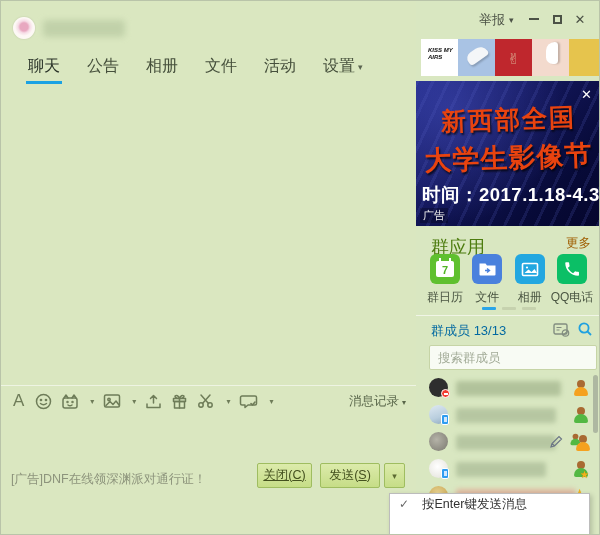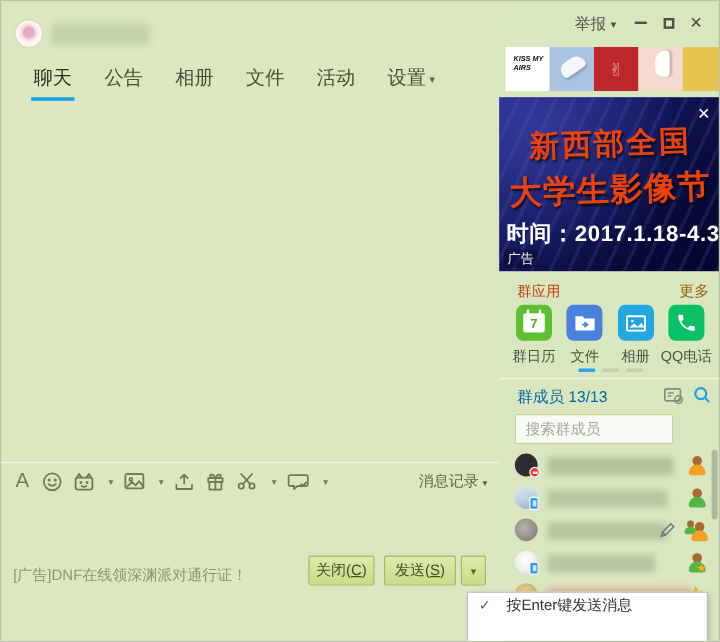--- a/index.html
+++ b/index.html
@@ -37,21 +37,21 @@
   .tb-icon svg{stroke:#6e7c58;fill:none;stroke-width:1.5;stroke-linecap:round;stroke-linejoin:round;}
   .tb-font-a{font-size:17px;font-weight:400;color:#6e7c58;margin-right:11px;margin-left:2px;}
   .tb-caret{font-size:8px;color:#6e7c58;margin-left:2px;margin-right:9px;}
   .history{margin-left:auto;font-size:12.5px;color:#59664a;white-space:nowrap;}
   .history .caret{font-size:8px;margin-left:3px;}
 
   
   .ad-line{position:absolute;left:10px;top:470px;font-size:12.5px;color:#8d947c;white-space:nowrap;}
   .btn{position:absolute;top:462px;height:25px;font-size:12.5px;color:#44511f;text-align:center;
     background:linear-gradient(180deg,#dcebab,#c6dd87);border:1px solid #9fbd60;border-radius:2px;line-height:23px;cursor:default;}
-  #close-btn{left:256px;width:55px;}
+  #close-btn{left:256px;width:55px;text-decoration:underline;}
   #send-btn{left:319px;width:60px;}
   #send-caret-btn{left:383px;width:21px;}
   .btn .u{text-decoration:underline;}
   .btn .caret{font-size:9px;color:#5c6a32;}
 
   
   #sidebar{position:absolute;left:415px;top:0;width:185px;height:535px;}
   .winctl{position:absolute;top:10px;height:18px;display:flex;align-items:center;color:#4c5246;}
   #report{left:63px;font-size:13px;}
   #report-caret{left:93px;font-size:9px;}
@@ -76,40 +76,40 @@
       radial-gradient(circle at 20% 20%, rgba(70,80,190,.5), rgba(0,0,0,0) 60%),
       linear-gradient(135deg,#222a86 0%,#121659 40%,#070a38 75%,#05062c 100%);}
   .banner-close{position:absolute;right:9px;top:6px;font-size:13px;color:#fff;cursor:default;}
   .banner-line{font-family:"DejaVu Serif","Liberation Serif",serif;font-weight:bold;color:#e8430f;
     text-shadow:1px 2px 2px rgba(0,0,0,.7);text-align:center;transform:rotate(-2deg);white-space:nowrap;}
   .banner-line1{margin-top:22px;font-size:25px;letter-spacing:2px;}
   .banner-line2{margin-top:4px;font-size:27px;letter-spacing:1px;}
   .banner-time{margin-top:6px;padding-left:6px;font-size:18.5px;font-weight:bold;color:#fff;letter-spacing:.5px;white-space:nowrap;}
   .banner-tag{position:absolute;left:4px;bottom:3px;font-size:11px;color:#eee;background:rgba(0,0,0,.25);padding:0 3px;}
 
-  .apps-header{position:absolute;left:15px;top:234px;font-size:12px;color:#c2410c;}
+  .apps-header{position:absolute;left:15px;top:234px;font-size:18px;color:#4d7c0f;}
   .apps-more{position:absolute;right:10px;top:234px;font-size:12.5px;color:#a16207;cursor:default;}
   .apps-row{position:absolute;left:0;top:253px;width:185px;display:flex;justify-content:space-between;padding:0 8px;}
   .app{width:42px;display:flex;flex-direction:column;align-items:center;}
   .app-icon{width:30px;height:30px;border-radius:6px;display:flex;align-items:center;justify-content:center;}
   .app-icon.cal{background:#5fc02f;}
   .app-icon.file{background:#4a81dd;}
   .app-icon.album{background:#22a7e0;}
   .app-icon.phone{background:#0bbf66;}
   .app-label{margin-top:5px;font-size:12px;color:#4a5542;white-space:nowrap;}
   .cal-inner{width:18px;height:16px;background:#fff;border-radius:2px;position:relative;font-size:11px;font-weight:bold;color:#4fb322;text-align:center;line-height:18px;}
   .cal-inner::before{content:"";position:absolute;left:3px;top:-3px;width:2px;height:4px;background:#fff;box-shadow:10px 0 0 #fff;}
   .pager{position:absolute;left:0;top:306px;width:185px;display:flex;justify-content:center;gap:6px;}
   .pager i{display:block;width:14px;height:3px;border-radius:1px;background:#c6d2ae;}
   .pager i.on{background:#2aa5e8;}
   .sect-divider{position:absolute;left:0;top:314px;width:185px;height:1px;background:rgba(255,255,255,.6);}
 
   .members-header{position:absolute;left:15px;top:321px;font-size:13px;color:#0369a1;}
   .members-icons{position:absolute;right:8px;top:320px;display:flex;gap:7px;align-items:center;}
-  .search-box{position:absolute;left:13px;top:344px;width:132px;height:25px;background:rgba(255,255,255,.82);
+  .search-box{position:absolute;left:13px;top:344px;width:168px;height:25px;background:rgba(255,255,255,.82);
     border:1px solid #c6d4a6;border-radius:2px;font-size:12.5px;color:#333;padding:0 8px;outline:none;}
   .search-box::placeholder{color:#a2ab97;}
 
   .member-list{position:absolute;left:0;top:374px;width:185px;}
   .m-row{position:relative;height:27px;}
   .m-avatar{position:absolute;left:13px;top:3px;width:19px;height:19px;border-radius:50%;}
   .m-blur{position:absolute;left:40px;top:6px;height:15px;border-radius:2px;filter:blur(2.5px);opacity:.8;}
   .m-badge{position:absolute;width:9px;height:9px;border-radius:50%;left:25px;top:14px;border:1px solid #fff;}
   .badge-busy{background:#f23c30;}
   .badge-busy::after{content:"";position:absolute;left:1.5px;top:3px;width:4px;height:1.5px;background:#fff;}

